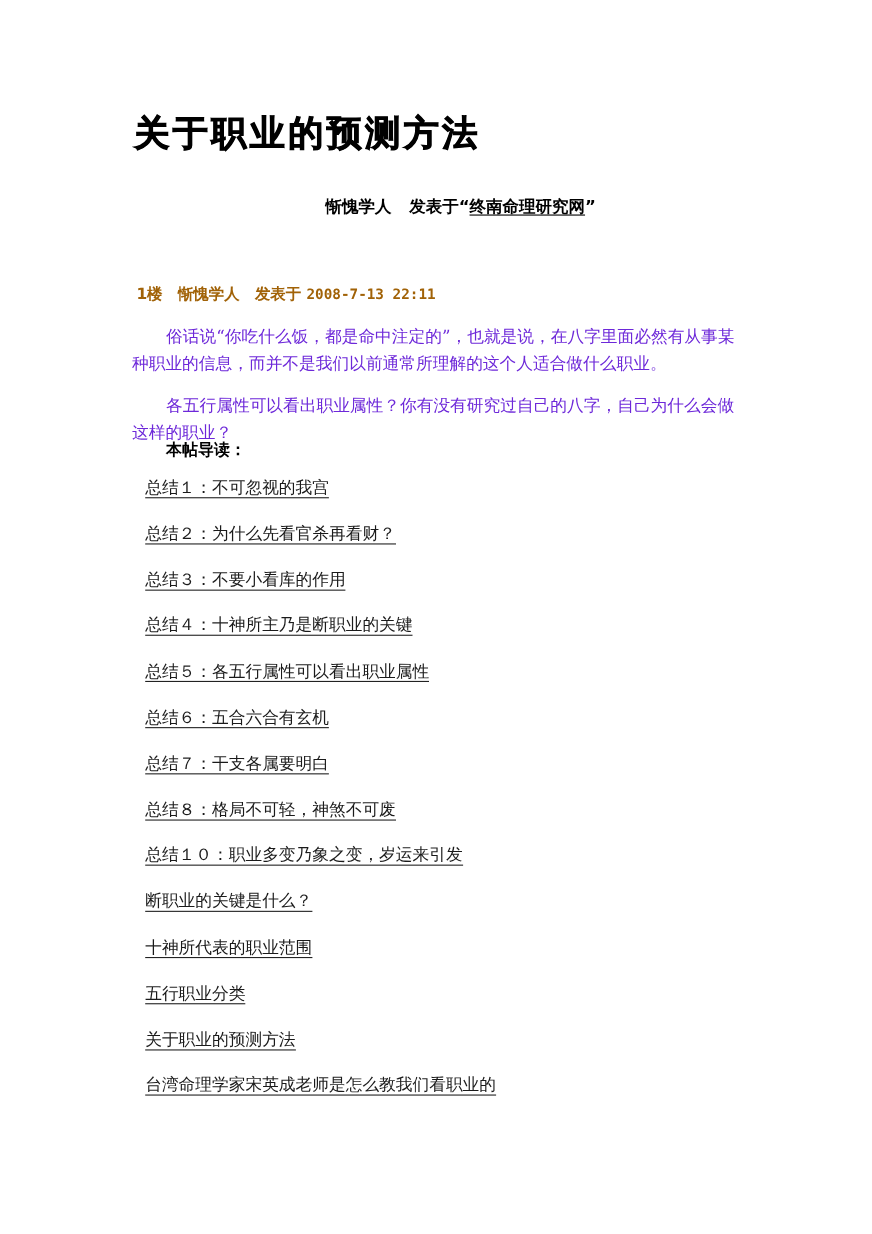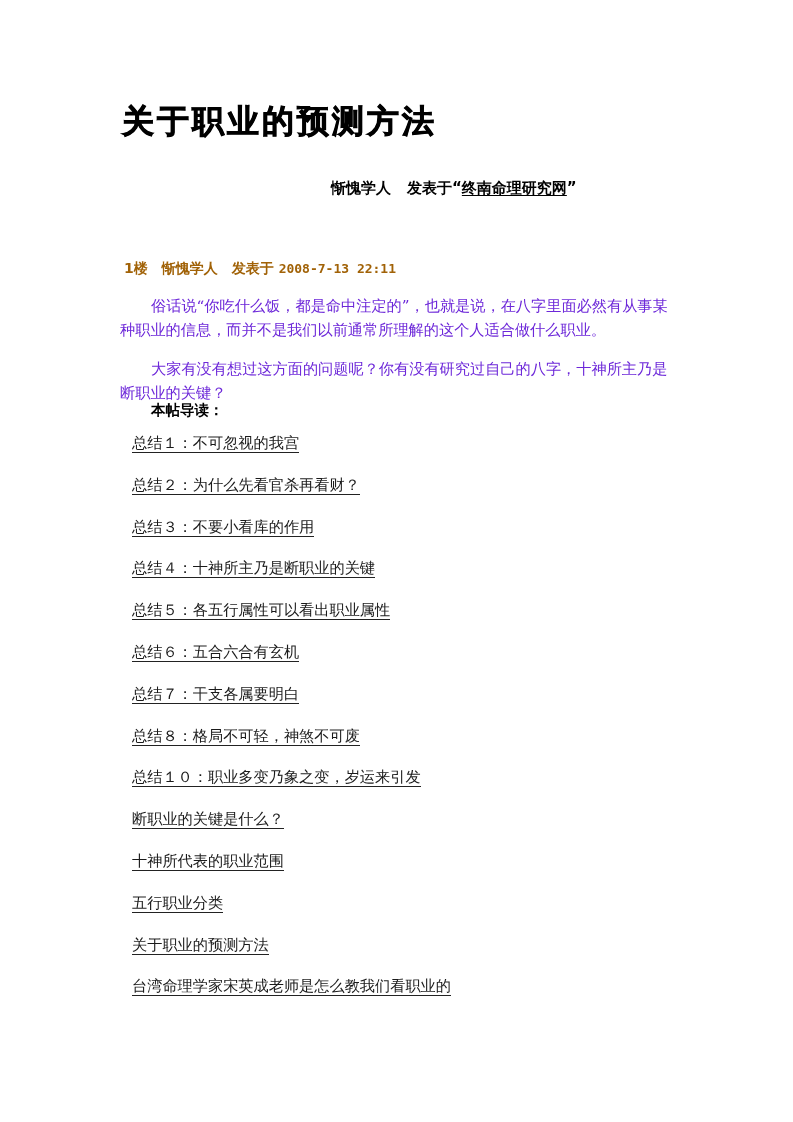--- a/index.html
+++ b/index.html
@@ -36,21 +36,20 @@
     .byline {
       position: absolute;
       left: 296px;
       top: 177px;
       font-family: "DejaVu Sans", "Liberation Sans", sans-serif;
       font-weight: bold;
       font-size: 15px;
       line-height: 22px;
       color: #000;
       white-space: nowrap;
-      margin-left: 35px;
     }
     .byline .gap { display: inline-block; width: 16px; }
     .byline a {
       color: #000;
       text-decoration: underline;
       text-underline-offset: 2px;
     }
     .floor-header {
       position: absolute;
       left: 124px;
@@ -121,21 +120,21 @@
   <div class="byline">
     <span>惭愧学人</span><span class="gap"></span><span>发表于“</span><a href="#">终南命理研究网</a><span>”</span>
   </div>
 
   <div class="floor-header">
     <span>1楼</span><span class="gap"></span><span>惭愧学人</span><span class="gap"></span><span>发表于</span>
     <span class="ts">2008-7-13 22:11</span>
   </div>
 
   <p class="para p1">俗话说“你吃什么饭，都是命中注定的”，也就是说，在八字里面必然有从事某种职业的信息，而并不是我们以前通常所理解的这个人适合做什么职业。</p>
-  <p class="para p2">大家有没有想过这方面的问题呢？你有没有研究过自己的八字，十神所主乃是断职业的关键？</p>
+  <p class="para p2">各五行属性可以看出职业属性？你有没有研究过自己的八字，自己为什么会做这样的职业？</p>
 
   <div class="guide-label">本帖导读：</div>
 
   <ul class="toc">
     <li><a href="#">总结１：不可忽视的我宫</a></li>
     <li><a href="#">总结２：为什么先看官杀再看财？</a></li>
     <li><a href="#">总结３：不要小看库的作用</a></li>
     <li><a href="#">总结４：十神所主乃是断职业的关键</a></li>
     <li><a href="#">总结５：各五行属性可以看出职业属性</a></li>
     <li><a href="#">总结６：五合六合有玄机</a></li>

